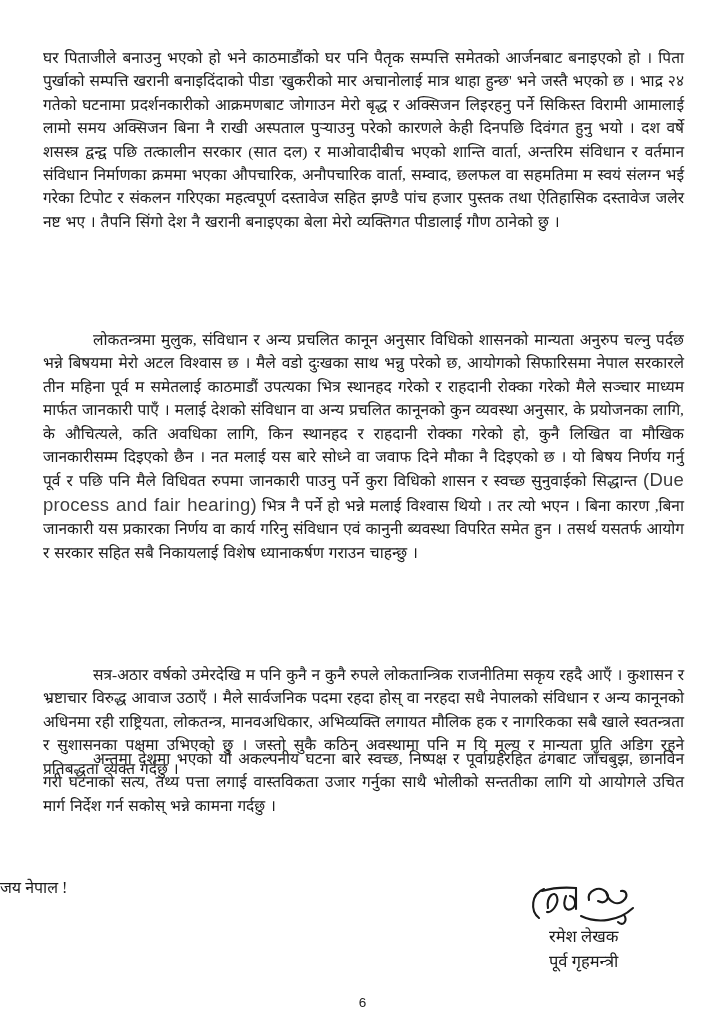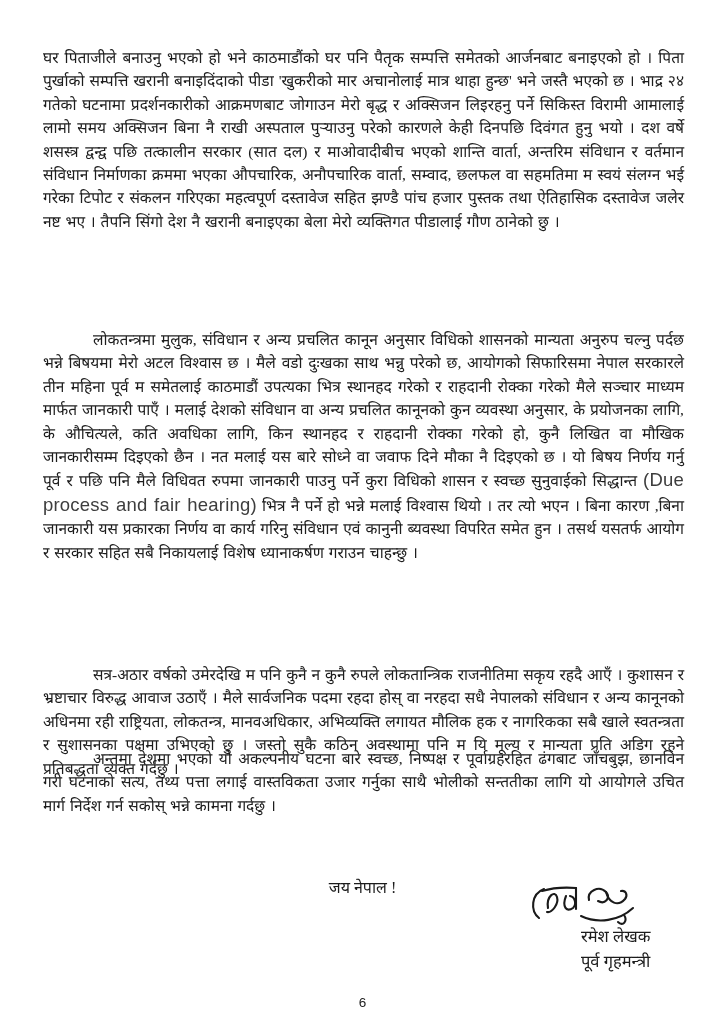--- a/index.html
+++ b/index.html
@@ -33,35 +33,34 @@
     font-family: "Liberation Sans", "DejaVu Sans", sans-serif;
     font-size: 18.5px;
     color: #3d3d3d;
     letter-spacing: 0.2px;
   }
   .closing {
     position: absolute;
     top: 876px;
     left: 0;
     width: 725px;
-    text-align: center;
+    text-align: left;
     font-size: 16px;
   }
   .sig-svg {
     position: absolute;
     left: 526px;
     top: 880px;
   }
   .sig-block {
     position: absolute;
     left: 549px;
     top: 924px;
     font-size: 16.5px;
     line-height: 25px;
-    margin-left: 32px;
   }
   .page-number {
     position: absolute;
     bottom: 14px;
     left: 0;
     width: 725px;
     text-align: center;
     font-size: 13.5px;
     font-family: "Liberation Sans", "DejaVu Sans", sans-serif;
     color: #222222;

